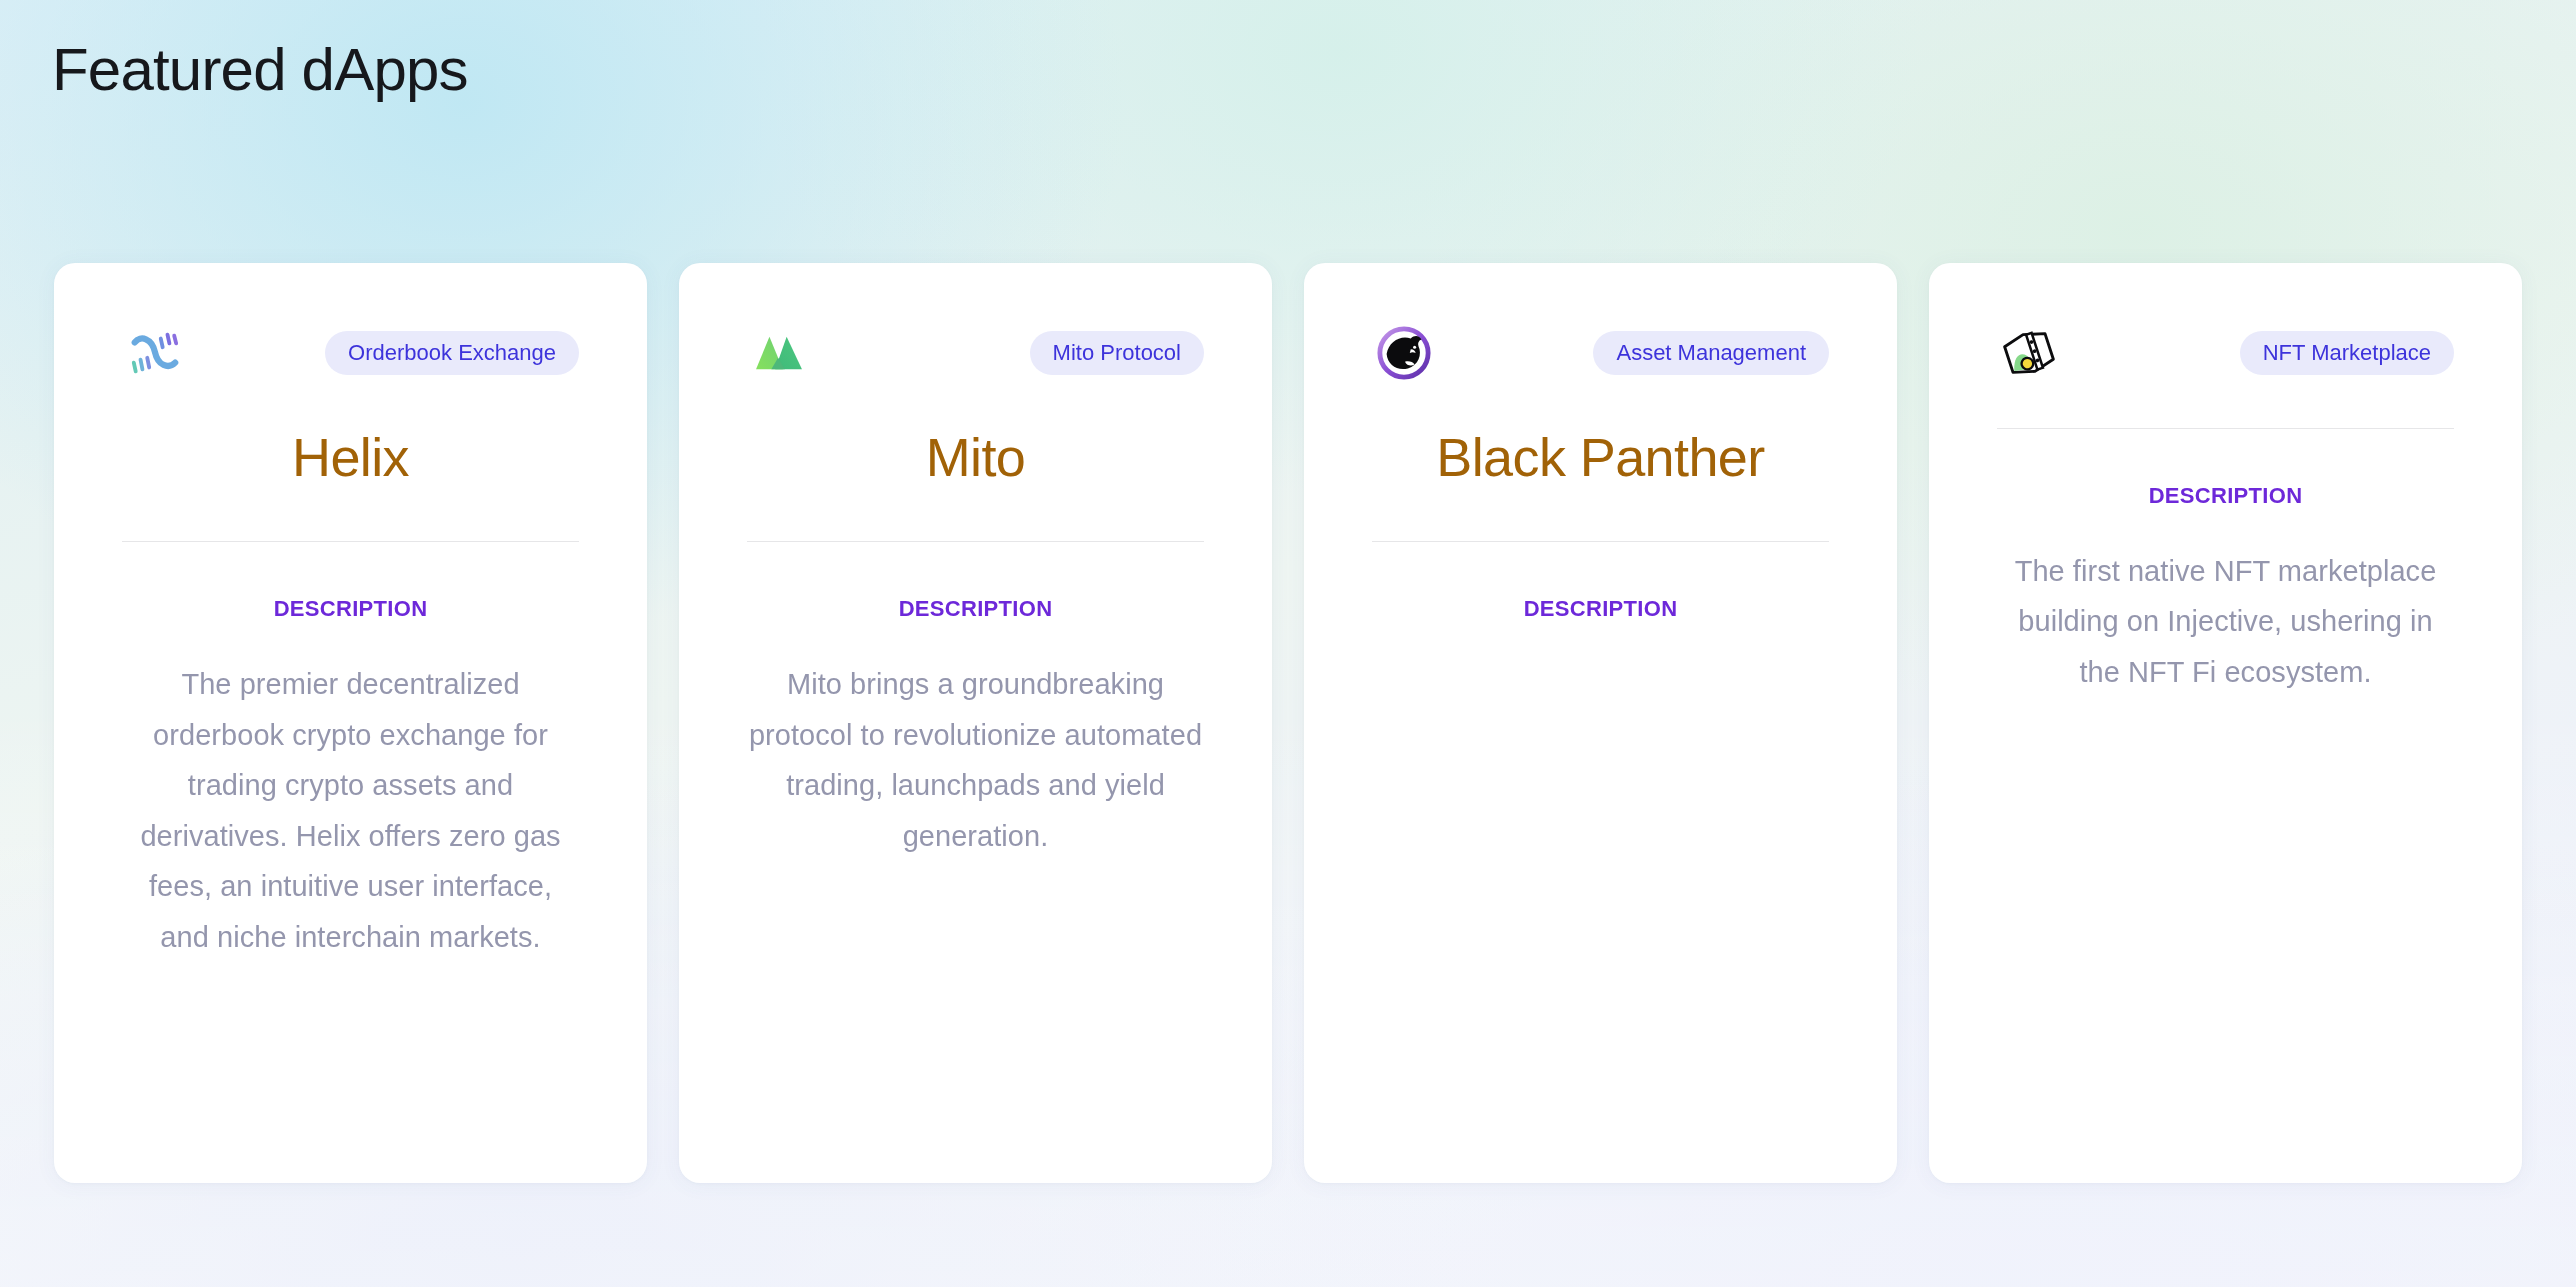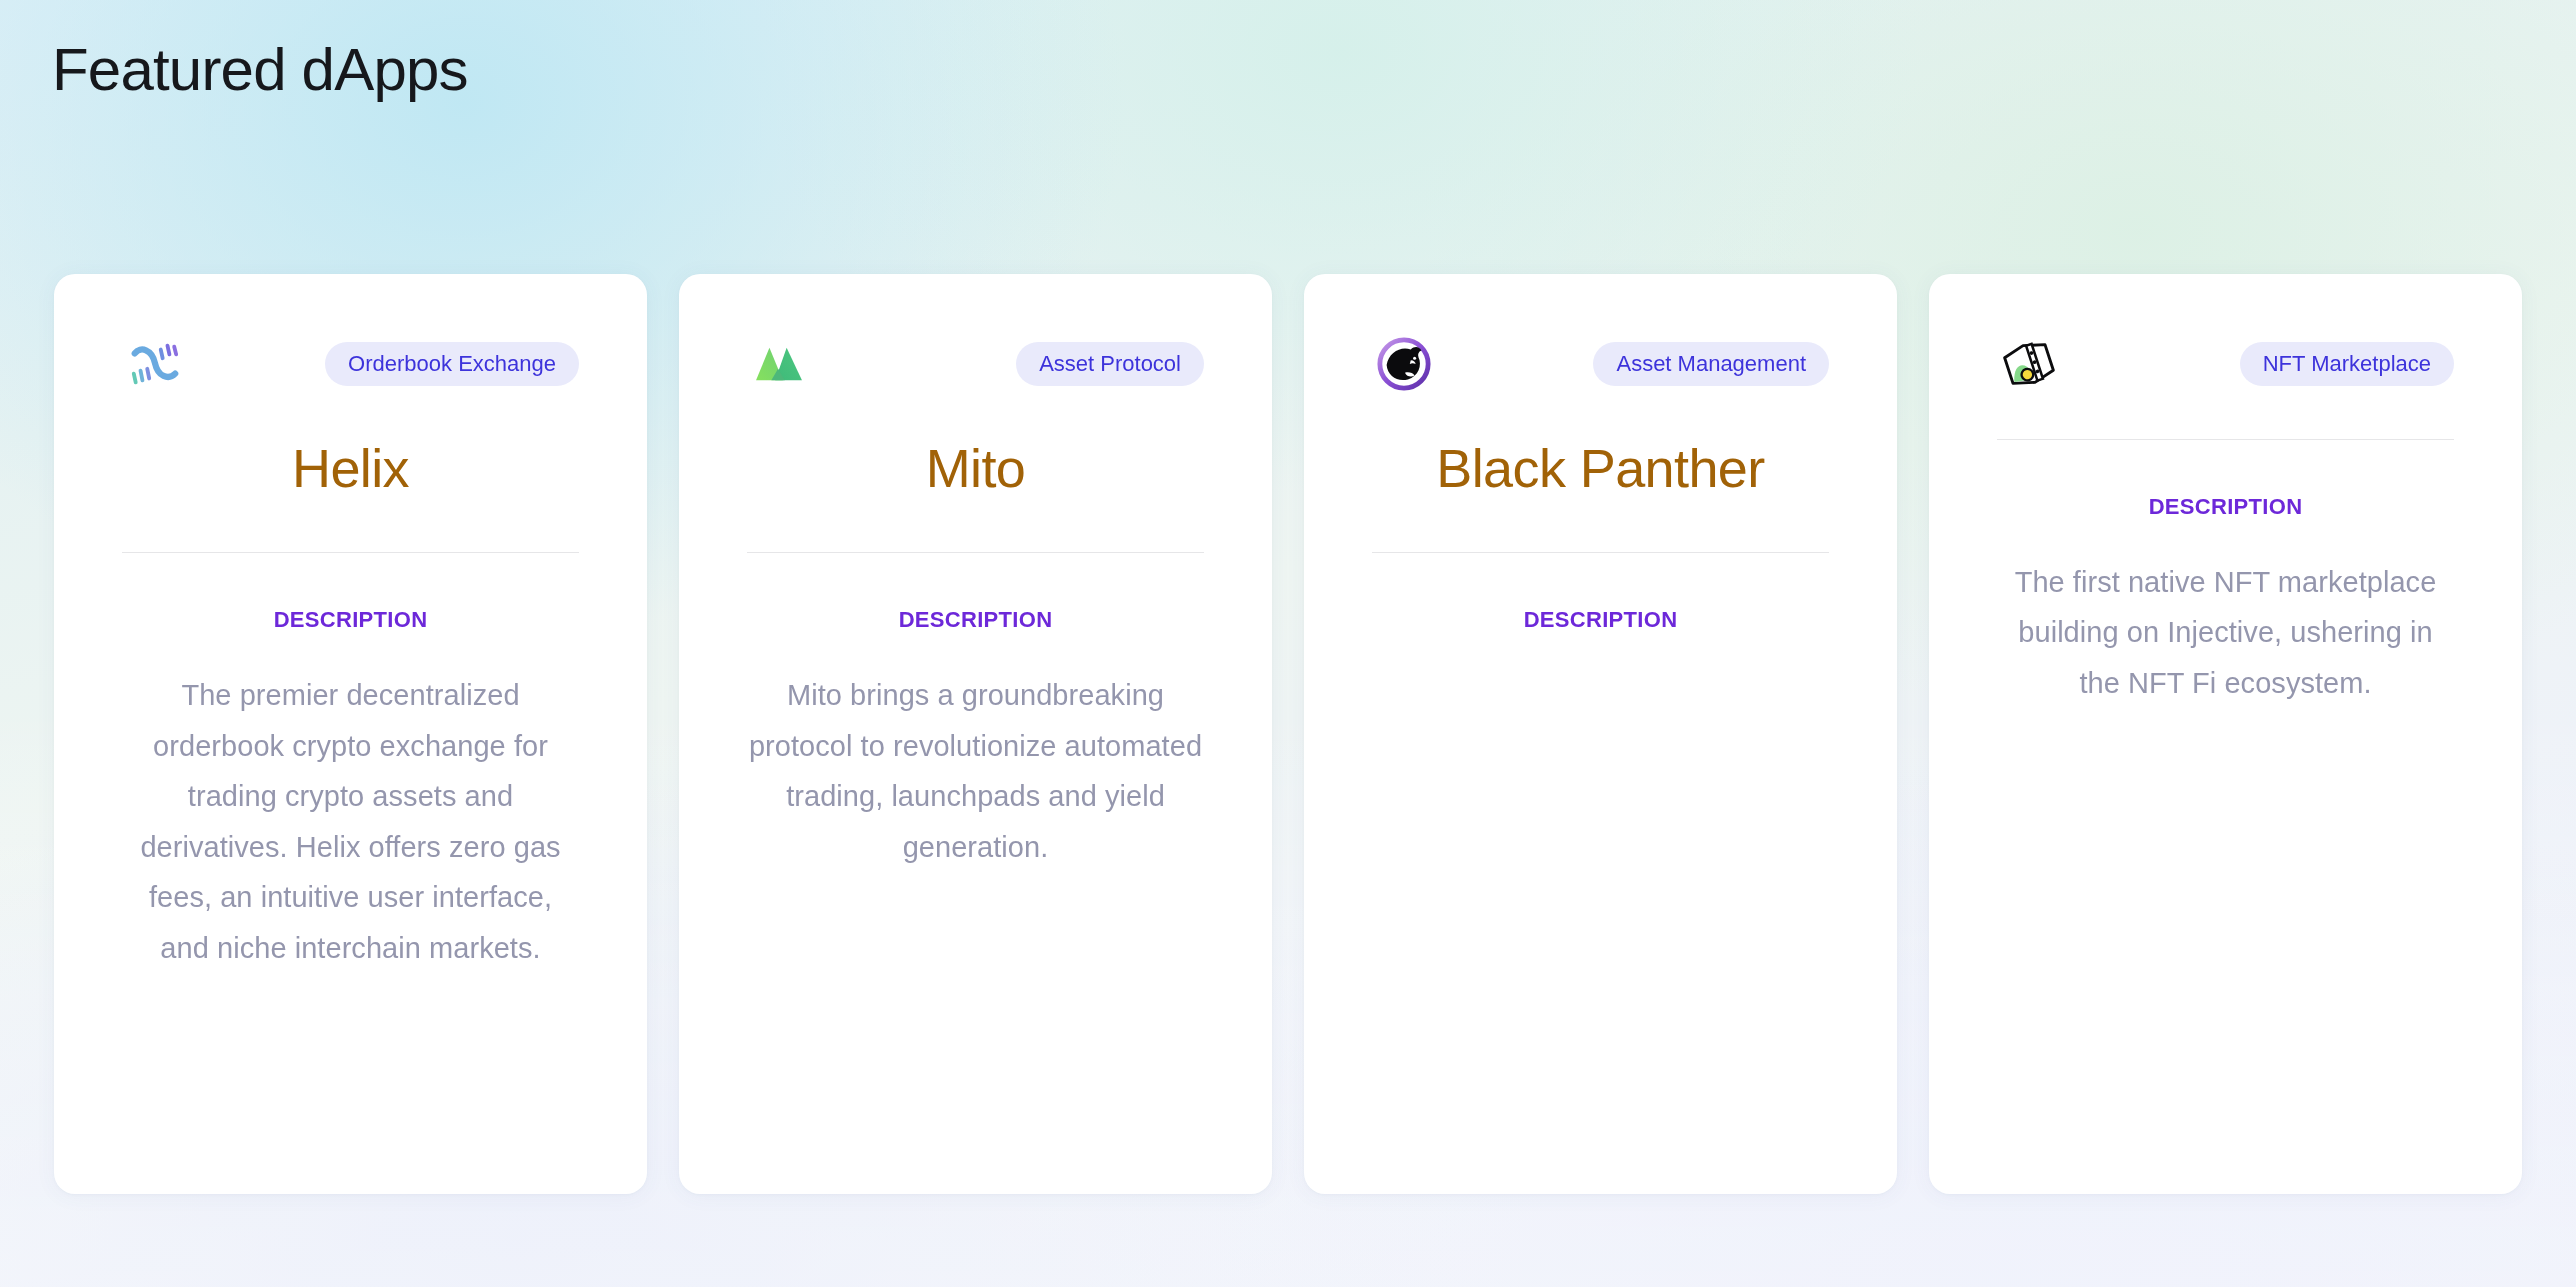--- a/index.html
+++ b/index.html
@@ -41,21 +41,21 @@
     font-size:60px;
     font-weight:400;
     letter-spacing:-0.8px;
     color:#16181c;
     line-height:1.12;
   }
 
   
   .cards{
     position:absolute;
-    left:54px; top:274px;
+    left:54px; top:263px;
     width:2468px;
     display:grid;
     grid-template-columns:repeat(4, 1fr);
     column-gap:32px;
   }
 
   .card{
     background:#ffffff;
     border-radius:21px;
     height:920px;
@@ -170,21 +170,21 @@
               <linearGradient id="mitoR" x1="0" y1="1" x2="1" y2="0">
                 <stop offset="0" stop-color="#3fba7a"></stop>
                   <stop offset="1" stop-color="#4cc77f"></stop>
               </linearGradient>
             </defs>
             <path d="M18 6 L32 40 L4 40 Z" fill="url(#mitoL)"></path>
             <path d="M36 6 L52 40 L24 40 Z" fill="url(#mitoR)"></path>
             <path d="M27 28 L34 40 L20 40 Z" fill="#4db87a"></path>
           </svg>
         </span>
-        <span class="badge">Asset Protocol</span>
+        <span class="badge">Mito Protocol</span>
       </div>
       <div class="card-title">Mito</div>
       <div class="divider"></div>
       <div class="desc-label">DESCRIPTION</div>
       <div class="desc-text">Mito brings a groundbreaking protocol to revolutionize automated trading, launchpads and yield generation.</div>
     </div>
 
     <div class="card">
       <div class="card-head">
         <span class="logo-wrap">

